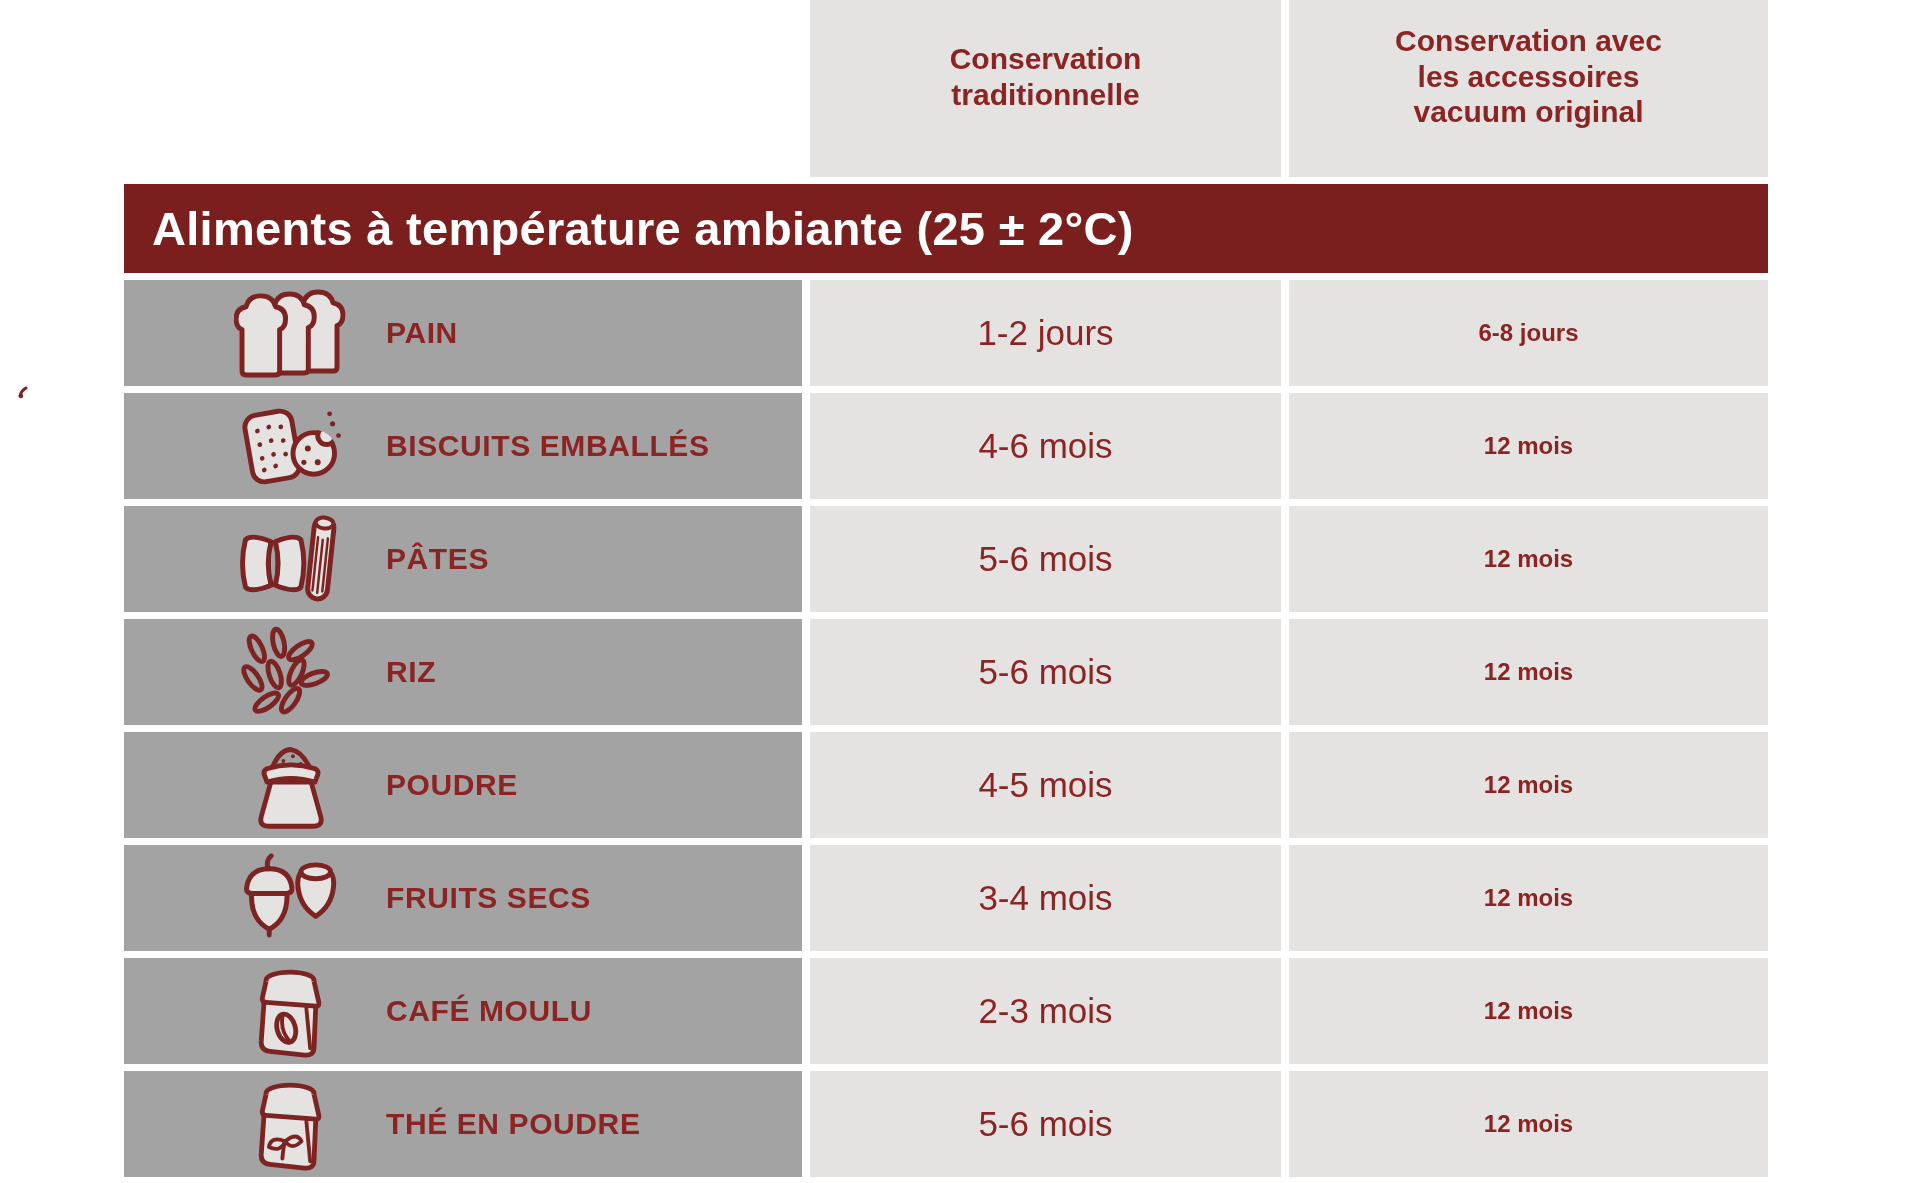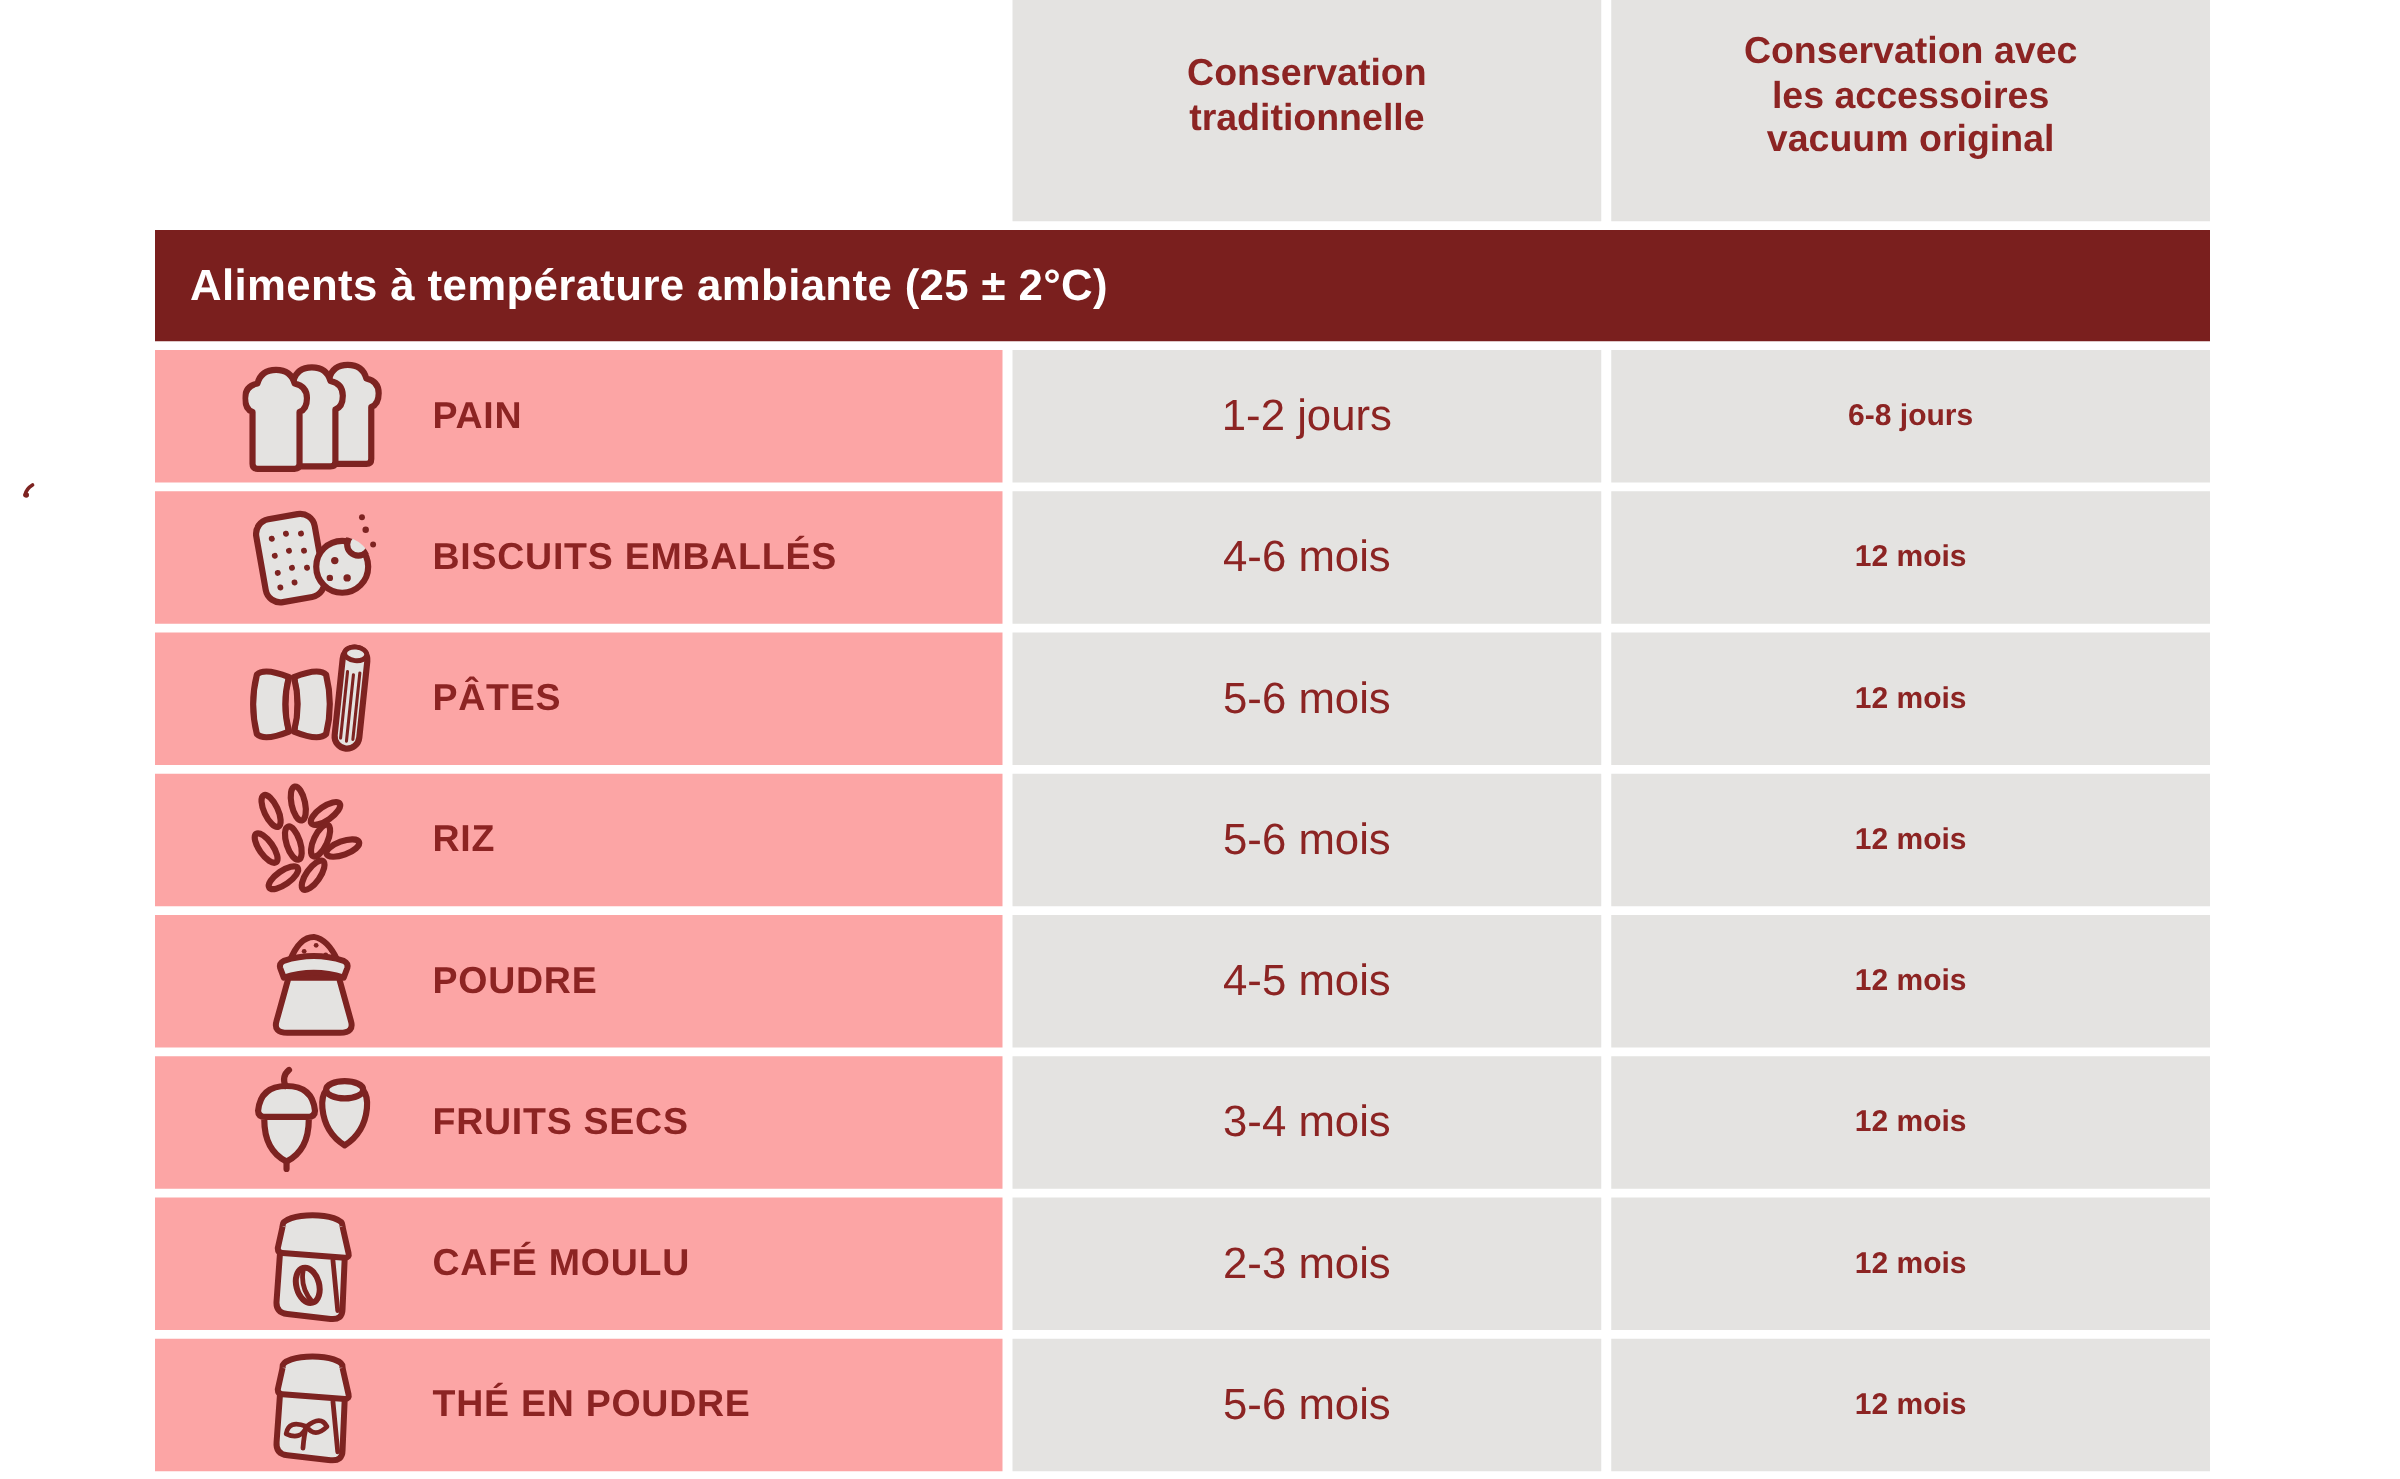--- a/index.html
+++ b/index.html
@@ -16,25 +16,25 @@
   .hdr-spacer{background:transparent;}
   .hdr-cell{
     background:#e4e3e1;color:#8c2423;font-weight:bold;font-size:30px;line-height:1.18;
     display:flex;align-items:center;justify-content:center;text-align:center;
     padding-bottom:24px;
   }
   .hdr-cell span{display:block;max-width:300px;}
   .banner{
     grid-column:1 / -1;background:#7a1f1e;color:#ffffff;
     display:flex;align-items:center;padding-left:28px;box-sizing:border-box;
-    font-weight:bold;font-size:35px;letter-spacing:0.3px;
+    font-weight:bold;font-size:47px;letter-spacing:0.3px;
   }
   .item-cell{
-    background:#fca5a5;display:flex;align-items:center;
-    padding-left:70px;box-sizing:border-box;
+    background:#a3a3a3;display:flex;align-items:center;
+    padding-left:110px;box-sizing:border-box;
   }
   .icon-box{width:114px;height:94px;flex:none;display:flex;align-items:center;justify-content:center;color:#7d2321;}
   .icon-box svg{width:100%;height:100%;}
   .item-label{margin-left:38px;color:#8c2423;font-weight:bold;font-size:30px;letter-spacing:0.6px;white-space:nowrap;}
   .val-cell{
     background:#e4e3e1;display:flex;align-items:center;justify-content:center;
     color:#8c2423;font-size:35px;
   }
   .val-cell.strong{font-weight:bold;font-size:24px;}
   .stray{position:absolute;left:17px;top:386px;width:14px;height:14px;color:#7d2321;}

